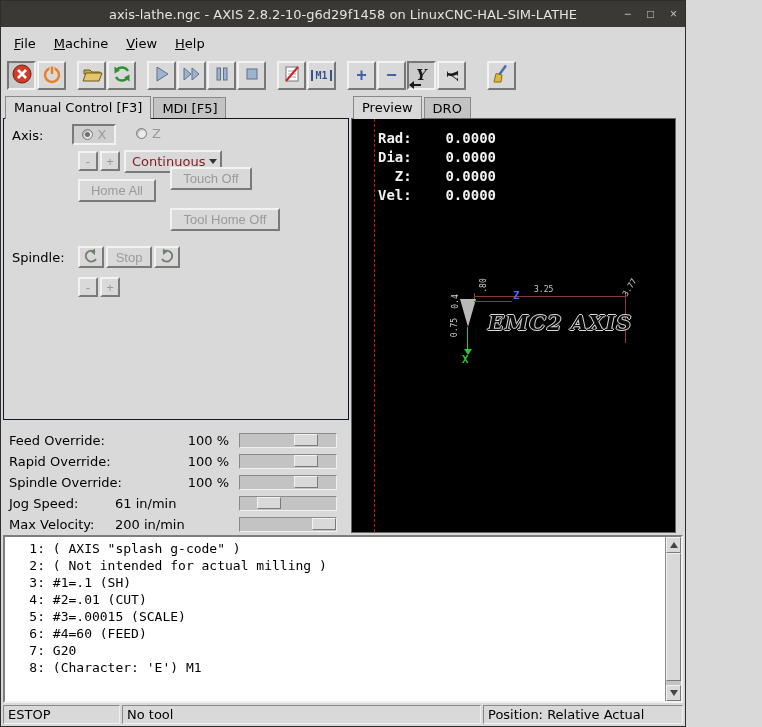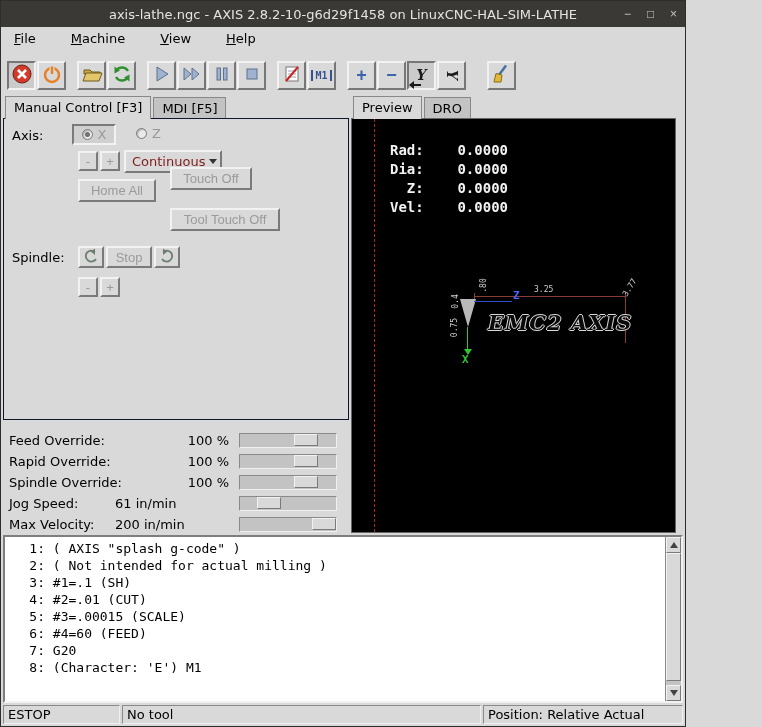--- a/index.html
+++ b/index.html
@@ -15,22 +15,22 @@
 
   
   .titlebar { height:26px; background:#3a3935; color:#e6e4df; display:flex; align-items:center; flex:none; }
   .titlebar .spacer { width:72px; }
   .title { flex:1; text-align:center; font-size:13px; white-space:nowrap; overflow:hidden; }
   .winbtns { width:72px; display:flex; justify-content:flex-end; }
   .winbtn { width:23px; height:22px; background:transparent; border:none; color:#c9c6c0;
     font-size:12px; display:flex; align-items:center; justify-content:center; cursor:default; }
 
   
-  .menubar { height:28px; display:flex; align-items:flex-start; padding-left:4px;
-    background:#d9d9d9; flex:none;gap:17px; }
+  .menubar { height:28px; display:flex; align-items:flex-end; padding-left:4px;
+    background:#d9d9d9; flex:none; }
   .menu-item { display:inline-block; padding:4px 9px; }
   .menu-item::first-letter { text-decoration:underline; }
 
   
   .toolbar { height:40px; display:flex; align-items:center; padding:4px 6px; flex:none; }
   .tbtn { width:29px; height:29px; margin-right:1px; padding:0; background:#d9d9d9;
     border:2px solid; border-color:#f2f2f2 #777 #777 #f2f2f2;
     display:flex; align-items:center; justify-content:center; position:relative; }
   .tbtn.pressed { border-color:#777 #f2f2f2 #f2f2f2 #777; background:#cbcbcb; }
   .tsep { width:10px; }
@@ -79,21 +79,21 @@
   .slabel { width:112px; padding-left:6px; flex:none; white-space:nowrap; }
   .svalue { width:124px; flex:none; white-space:nowrap; }
   .svalue.right { text-align:right; padding-right:10px; }
   .strack { position:relative; width:98px; height:15px; flex:none; background:#c3c3c3;
     border:1px solid; border-color:#8a8a8a #f0f0f0 #f0f0f0 #8a8a8a; }
   .sthumb { position:absolute; top:0px; width:24px; height:12px; margin-left:-12px; background:#d9d9d9;
     border:1px solid; border-color:#f2f2f2 #7a7a7a #7a7a7a #f2f2f2; }
 
   
   .preview { position:relative; flex:1; background:#000; border:1px solid #666; overflow:hidden; }
-  .dro { position:absolute; left:26px; top:10px; margin:12px; color:#f2f2f2;
+  .dro { position:absolute; left:26px; top:10px; margin:0; color:#f2f2f2;
     font-family:"DejaVu Sans Mono", monospace; font-size:14px; font-weight:bold; line-height:19px; white-space:pre; }
   .limit { position:absolute; top:0; bottom:0; width:0; border-left:1px dashed #b22222; }
   .limit.l { left:22px; } .limit.r { left:393px; }
   .dim-h { position:absolute; left:122px; top:177px; width:152px; border-top:1px solid #8b3a3a; }
   .dim-h::before, .dim-h::after { content:''; position:absolute; top:-4px; width:1px; height:9px; background:#8b3a3a; }
   .dim-h::before { left:0; } .dim-h::after { right:0; }
   .dim-v { position:absolute; left:273px; top:178px; height:46px; border-left:1px solid #8b3a3a; }
   .pdim { position:absolute; color:#cfcfcf; font-size:8px; font-family:"DejaVu Sans Mono",monospace; }
   .pdim.w { left:182px; top:166px; }
   .pdim.h { left:268px; top:164px; transform:rotate(-58deg); }
@@ -271,21 +271,21 @@
         <button class="btn" style="left:74px; top:32px; width:20px; height:20px;">-</button>
         <button class="btn" style="left:96px; top:32px; width:20px; height:20px;">+</button>
 
         <span class="combo">
           <span class="cval">Continuous</span>
           <span class="carrow"></span>
         </span>
 
         <button class="btn" style="left:74px; top:60px; width:78px; height:23px;">Home All</button>
         <button class="btn" style="left:166px; top:48px; width:82px; height:23px;">Touch Off</button>
-        <button class="btn" style="left:166px; top:89px; width:110px; height:23px;">Tool Touch Off</button>
+        <button class="btn" style="left:166px; top:89px; width:110px; height:23px;">Tool Home Off</button>
 
         <span class="lbl" style="left:8px; top:131px;">Spindle:</span>
         <button class="btn" style="left:74px; top:127px; width:26px; height:22px;">
           <span><svg width="18" height="16" viewBox="0 0 18 16">
             <path d="M13 4 A5.5 5.5 0 1 0 14 11" fill="none" stroke="#6f7f6f" stroke-width="1.8"></path>
             <polygon points="13,0.5 13,7 8.5,3.5" fill="#6f7f6f"></polygon>
               </svg></span>
         </button>
         <button class="btn" style="left:102px; top:127px; width:46px; height:22px;">Stop</button>
         <button class="btn" style="left:150px; top:127px; width:26px; height:22px;">

